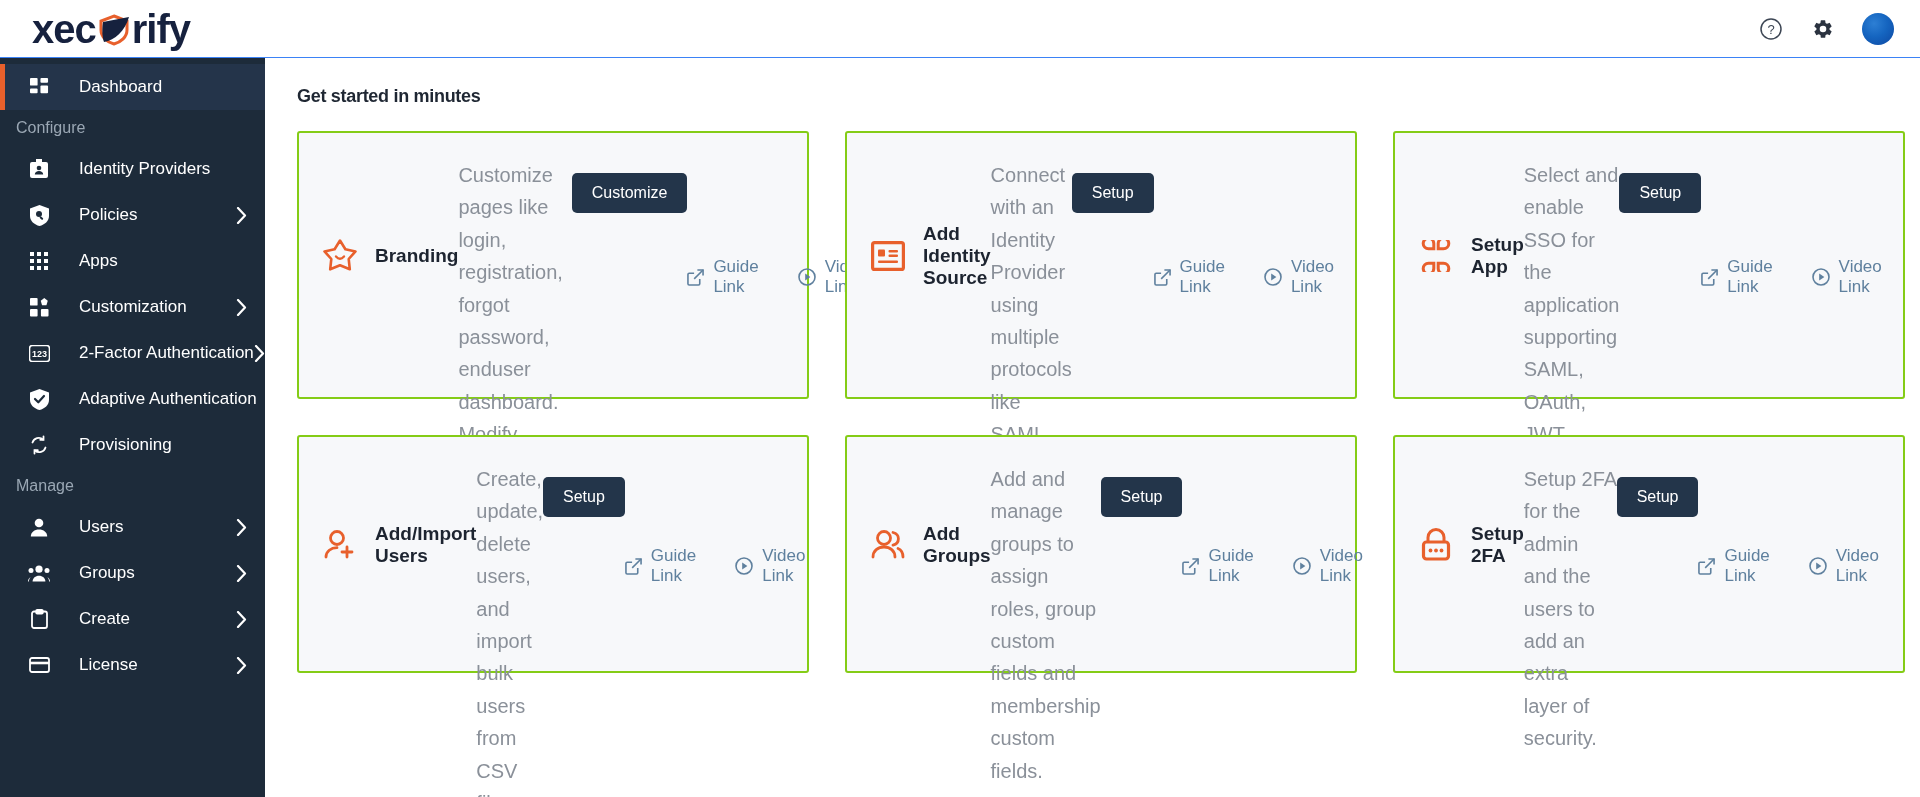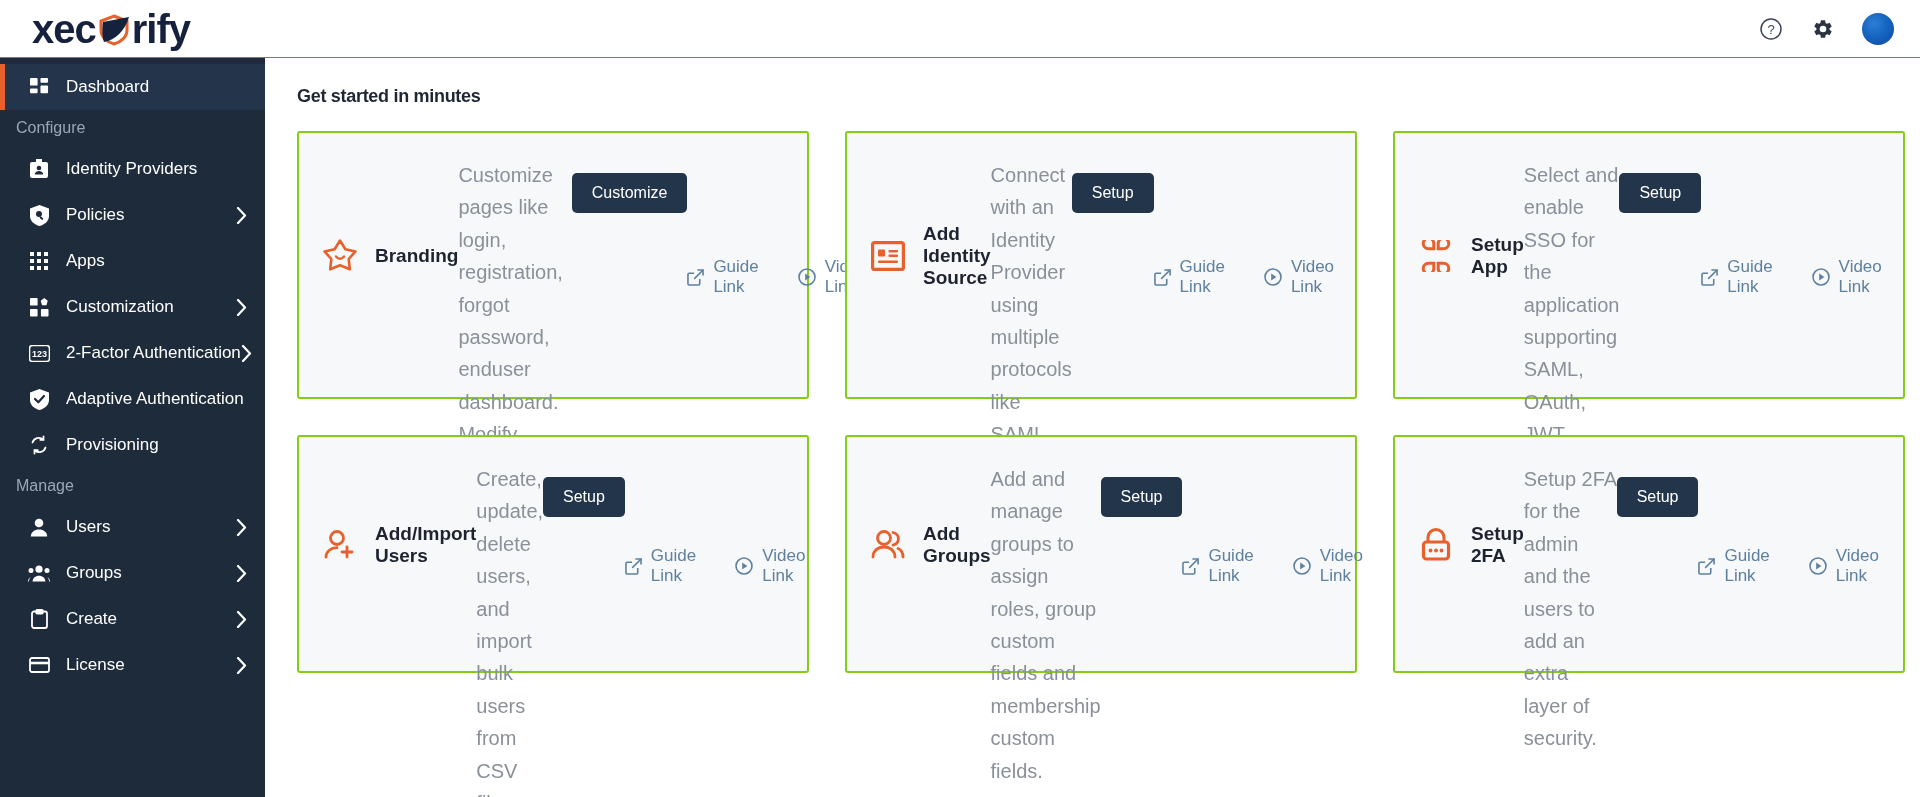--- a/index.html
+++ b/index.html
@@ -73,21 +73,21 @@
     background: #24344a;
   }
   .nav-item.active::before {
     content: "";
     position: absolute; left: 0; top: 0;
     width: 5px; height: 100%;
     background: #e8602c;
   }
   .nav-item .ico {
     width: 22px; height: 22px;
-    margin-right: 16px;
+    margin-right: 29px;
     display: flex; align-items: center; justify-content: center;
     flex: 0 0 22px;
   }
   .nav-item .lbl { flex: 1 1 auto; }
   .nav-item .chev { flex: 0 0 auto; display: flex; align-items: center; }
   .nav-section {
     height: 36px;
     display: flex; align-items: center;
     padding-left: 16px;
     color: #9aa7b4;

